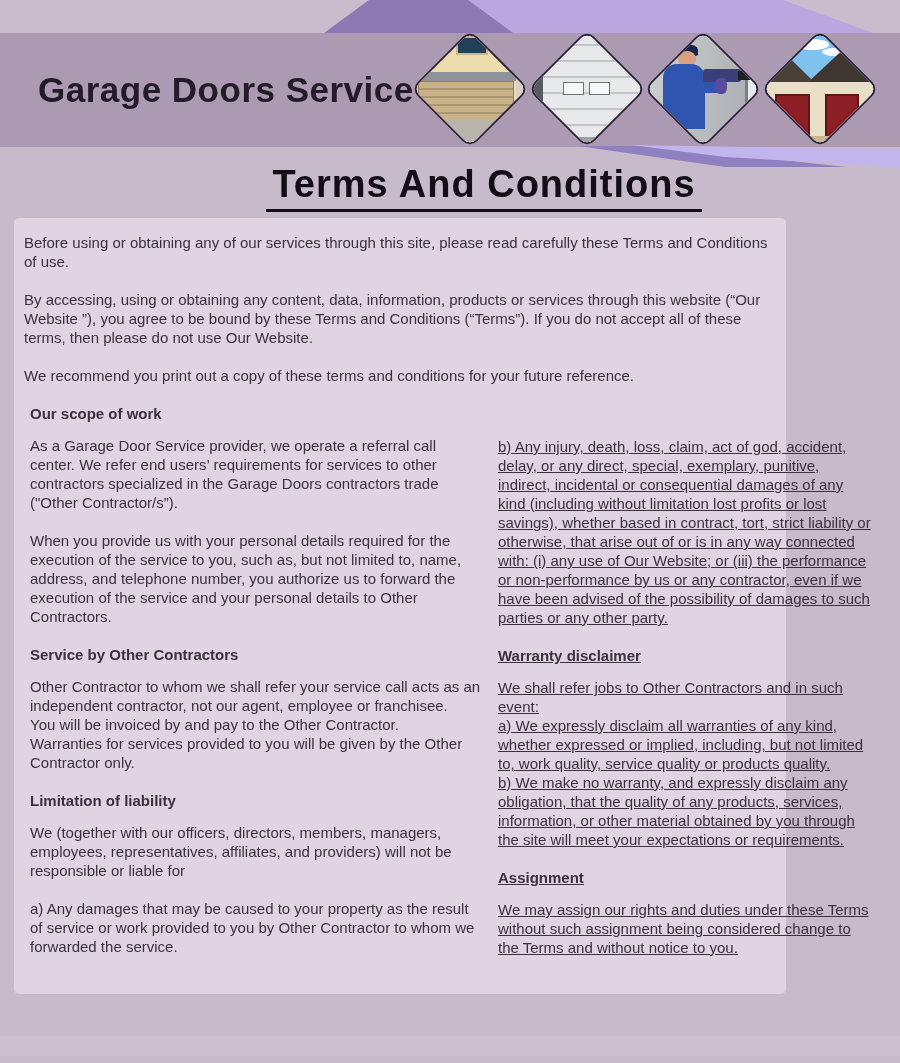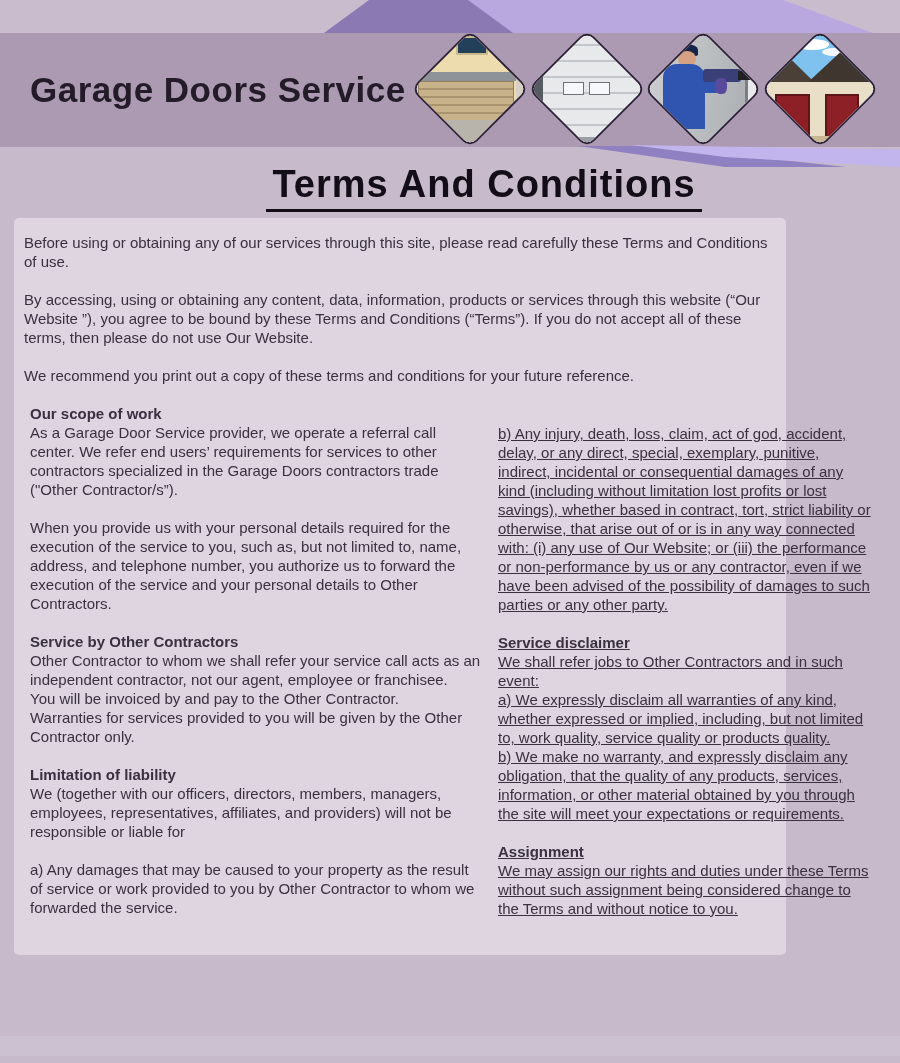--- a/index.html
+++ b/index.html
@@ -11,21 +11,21 @@
   }
   
   .top-strip{position:absolute;left:0;top:0;width:900px;height:33px;background:#c9bdcd;}
   .strip-light{position:absolute;inset:0;background:#b9a7e0;
     clip-path:polygon(52% 0,87% 0,97% 100%,56% 100%);}
   .strip-dark{position:absolute;inset:0;background:#8a79b2;
     clip-path:polygon(41% 0,52% 0,57% 100%,36% 100%);}
   
   .band{position:absolute;left:0;top:33px;width:900px;height:114px;background:#ab9ab1;
     display:flex;align-items:center;}
-  .brand{font-size:35px;font-weight:bold;color:#231b28;letter-spacing:.5px;margin-left:30px;white-space:nowrap;}
+  .brand{font-size:35px;font-weight:bold;color:#231b28;letter-spacing:.5px;margin-left:38px;white-space:nowrap;}
   
   .ribbon-dark{position:absolute;left:578px;top:146px;width:268px;height:21px;background:#8e80c1;
     clip-path:polygon(0 0,28% 0,100% 100%,55% 100%);}
   .ribbon-light{position:absolute;left:608px;top:145px;width:292px;height:22px;background:#c2b4ec;
     clip-path:polygon(8% 0,100% 20%,100% 100%,40% 55%);}
   
   .diamond{position:absolute;width:80px;height:80px;border:2px solid #2c2138;border-radius:10px;
     transform:rotate(45deg);overflow:hidden;background:#cfcfcf;box-shadow:inset 0 0 0 2px #efeff2;}
   .d1{left:428px;top:47px}.d2{left:545px;top:47px}.d3{left:661px;top:47px}.d4{left:778px;top:47px}
   .scene{position:absolute;width:118px;height:118px;left:-19px;top:-19px;transform:rotate(-45deg);}
@@ -72,21 +72,21 @@
   
   .content{position:absolute;left:14px;top:218px;width:772px;box-sizing:border-box;
     background:#ded5e1;border-radius:5px;padding:15px 12px 18px 10px;
     color:#39313f;font-size:15px;line-height:19px;}
   .intro p{margin:0 0 19px;}
   .cols{display:grid;grid-template-columns:452px 374px;column-gap:16px;margin-top:18px;padding-left:6px;}
   .col-right{padding-top:20px;text-decoration:underline;}
   .sec{margin-bottom:19px;}
   .sec-heading{font-weight:bold;}
   .sec-heading:empty{display:none;}
-  .sec p{margin:0 0 19px;white-space:pre-line;}
+  .sec p{margin:13px 0 19px;white-space:pre-line;}
   .sec p:last-child{margin-bottom:0;}
   
   .bottom-sheen{position:absolute;left:0;top:1036px;width:900px;height:20px;
     background:rgba(255,255,255,.10);}
 </style>
 </head>
 <body>
 
 <div class="top-strip">
   <div class="strip-light"></div>
@@ -178,21 +178,21 @@
         <p>a) Any damages that may be caused to your property as the result of service or work provided to you by Other Contractor to whom we forwarded the service.</p>
       </div>
     </div>
 
     <div class="col-right">
       <div class="sec">
 
         <p>b) Any injury, death, loss, claim, act of god, accident, delay, or any direct, special, exemplary, punitive, indirect, incidental or consequential damages of any kind (including without limitation lost profits or lost savings), whether based in contract, tort, strict liability or otherwise, that arise out of or is in any way connected with: (i) any use of Our Website; or (iii) the performance or non-performance by us or any contractor, even if we have been advised of the possibility of damages to such parties or any other party.</p>
       </div>
       <div class="sec">
-        <div class="sec-heading">Service disclaimer</div>
+        <div class="sec-heading">Warranty disclaimer</div>
         <p>We shall refer jobs to Other Contractors and in such event:
 a) We expressly disclaim all warranties of any kind, whether expressed or implied, including, but not limited to, work quality, service quality or products quality.
 b) We make no warranty, and expressly disclaim any obligation, that the quality of any products, services, information, or other material obtained by you through the site will meet your expectations or requirements.</p>
       </div>
       <div class="sec">
         <div class="sec-heading">Assignment</div>
         <p>We may assign our rights and duties under these Terms without such assignment being considered change to the Terms and without notice to you.</p>
       </div>
     </div>
   </div>

